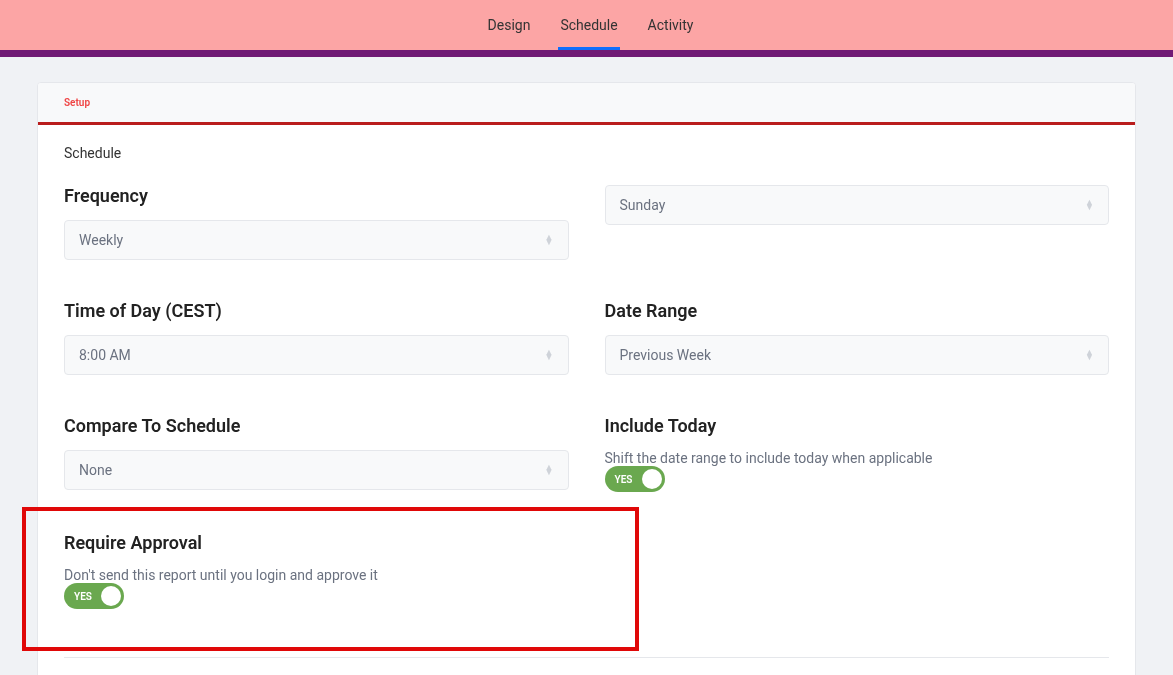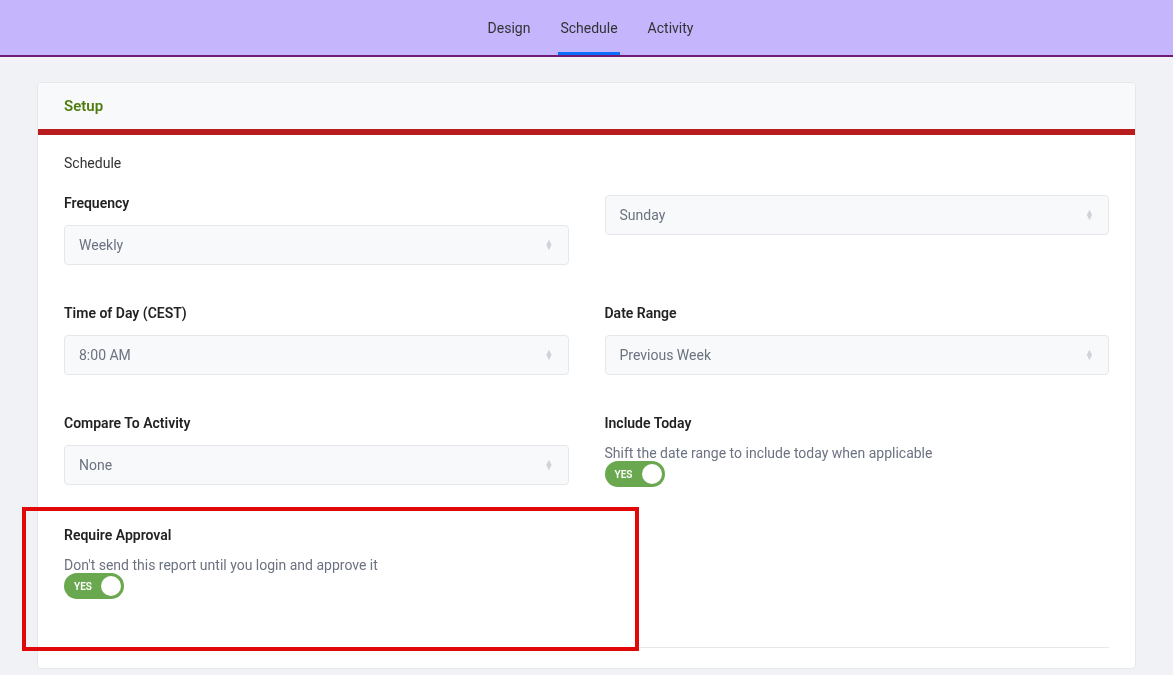--- a/index.html
+++ b/index.html
@@ -12,22 +12,22 @@
       background: #fff;
       width: 1173px;
       height: 675px;
       overflow: hidden;
     }
     .tabs-bar {
       height: 57px;
       display: flex;
       align-items: center;
       justify-content: center;
-      background: #c4b5fd;
-      border-bottom: 2px solid #701a75;
+      background: #fca5a5;
+      border-bottom: 7px solid #701a75;
       padding-left: 8px;
     }
     .tabs {
       display: flex;
       gap: 30px;
       height: 100%;
       align-items: center;
     }
     .tab {
       font-size: 14px;
@@ -54,46 +54,46 @@
     }
     .card {
       background: #fff;
       border: 1px solid #e5e7eb;
       border-radius: 4px;
       height: 100%;
       overflow: hidden;
     }
     .card-header {
       background: #f8f9fa;
-      border-bottom: 6px solid #b91c1c;
+      border-bottom: 3px solid #b91c1c;
       padding: 14px 26px;
-      font-size: 15px;
+      font-size: 10px;
       font-weight: 600;
-      color: #4d7c0f;
+      color: #ef4444;
     }
     .card-body {
       padding: 20px 26px;
     }
     .subhead {
       font-size: 14px;
       color: #333;
       margin-bottom: 24px;
     }
     .form-grid {
       display: grid;
       grid-template-columns: 1fr 1fr;
       column-gap: 36px;
       row-gap: 40px;
     }
     .form-group {
       display: flex;
       flex-direction: column;
     }
     .label {
-      font-size: 14px;
+      font-size: 18px;
       font-weight: 600;
       color: #222;
       margin-bottom: 14px;
     }
     .select {
       background: #f8f9fa;
       border: 1px solid #e5e7eb;
       border-radius: 4px;
       padding: 11px 14px;
       font-size: 14px;
@@ -227,21 +227,21 @@
             <div class="select">
               <span>Previous Week</span>
               <span class="spinner-icon">
                   <span>▲</span>
                   <span>▼</span>
                 </span>
             </div>
           </div>
 
           <div class="form-group">
-            <div class="label">Compare To Activity</div>
+            <div class="label">Compare To Schedule</div>
             <div class="select">
               <span>None</span>
               <span class="spinner-icon">
                   <span>▲</span>
                   <span>▼</span>
                 </span>
             </div>
           </div>
 
           <div class="form-group toggle-row">

